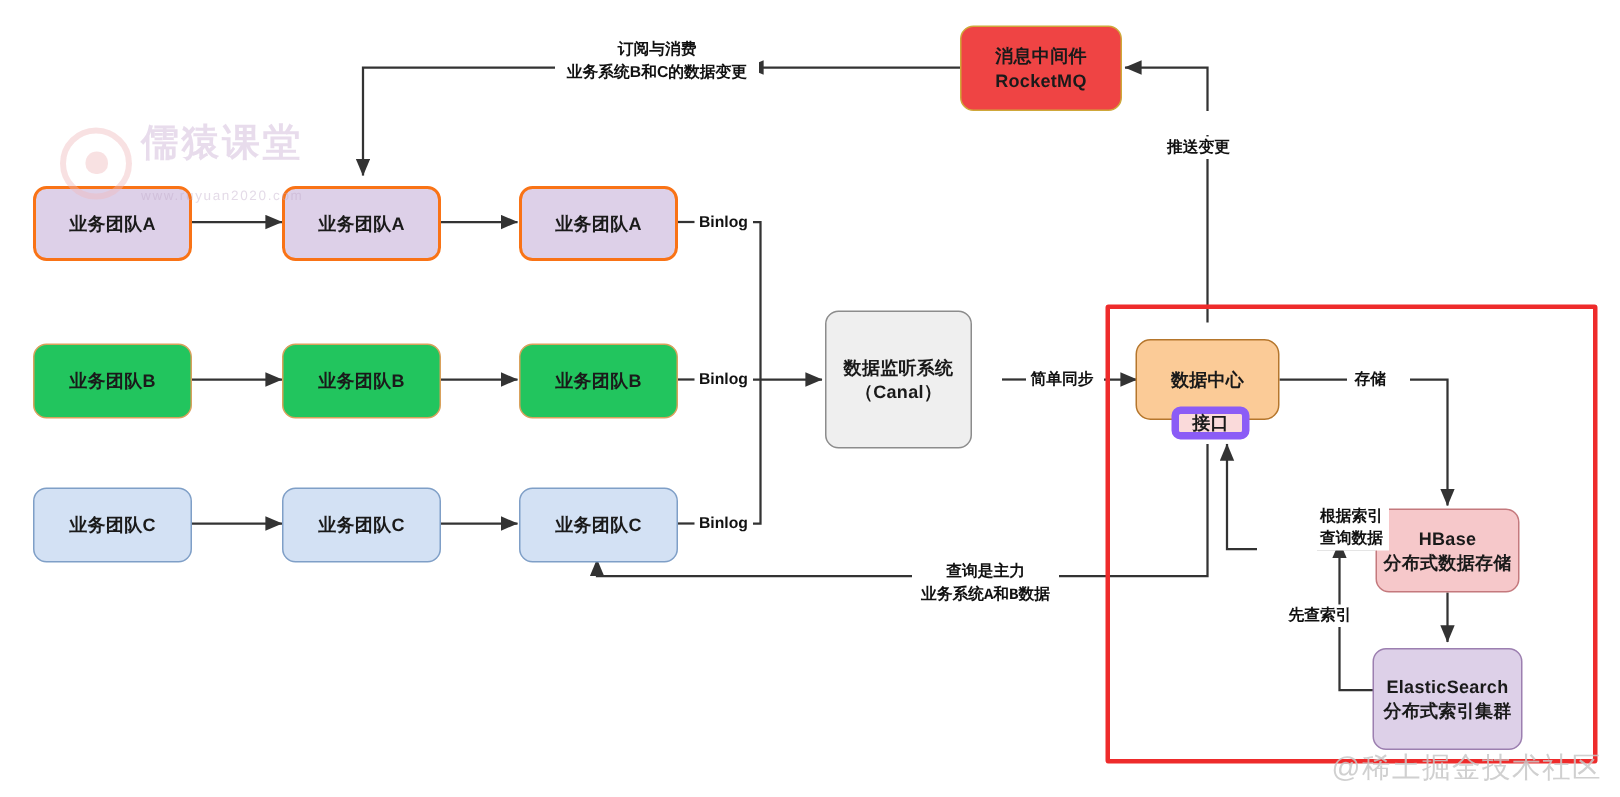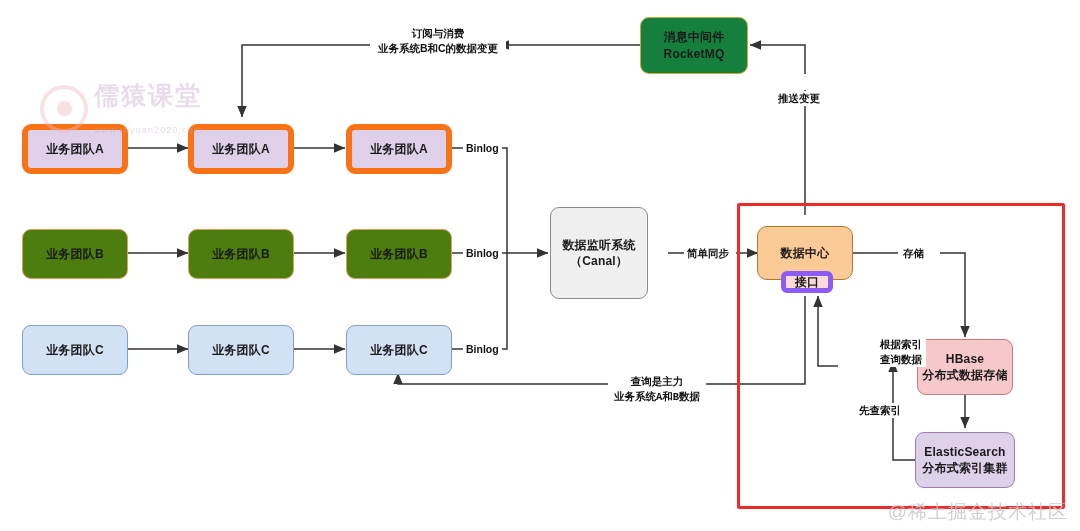--- a/index.html
+++ b/index.html
@@ -12,24 +12,24 @@
   svg.layer{position:absolute;left:0;top:0;width:1080px;height:531px;}
   svg.edges{z-index:1;}
   .nodes{position:absolute;left:0;top:0;width:1080px;height:531px;z-index:3;}
 
   .node{
     position:absolute;box-sizing:border-box;
     display:flex;align-items:center;justify-content:center;text-align:center;
     border-radius:9px;font-weight:bold;color:#1a1a1a;line-height:1.35;
     font-size:12px;letter-spacing:.2px;
   }
-  .n-purple{background:#ddd0e8;border:6px solid #f97316;}
-  .n-orange{background:#4d7c0f;border:1px solid #d9a15c;}
+  .n-purple{background:#ddd0e8;border:2px solid #f97316;}
+  .n-orange{background:#22c55e;border:1px solid #d9a15c;}
   .n-blue{background:#d3e1f4;border:1px solid #7f9fc7;}
-  .n-yellow{background:#15803d;border:1px solid #cfa83a;}
+  .n-yellow{background:#ef4444;border:1px solid #cfa83a;}
   .n-grey{background:#efefef;border:1px solid #8c8c8c;}
   .n-dcenter{background:#fbcb97;border:1px solid #b5762c;border-radius:10px;}
   .n-hbase{background:#f6c8ca;border:1px solid #c4797d;}
   .n-es{background:#ddd0e8;border:1px solid #9c7fb0;}
   .n-iface{background:#fadada;border:5px solid #8b5cf6;border-radius:6px;font-size:12px;}
 
   .edge-label{
     position:absolute;z-index:4;font-size:10.5px;font-weight:bold;color:#111;
     line-height:1.45;text-align:center;background:#fff;padding:0 3px;white-space:nowrap;
   }
@@ -157,21 +157,21 @@
     </div>
     <div class="node n-iface" style="left:781px;top:271px;width:52px;height:22px;">
       <span>接口</span>
     </div>
 
     <div class="node n-hbase" style="left:917px;top:339px;width:96px;height:56px;flex-direction:column;">
       <span>HBase</span>
       <span>分布式数据存储</span>
     </div>
 
-    <div class="node n-es" style="left:915px;top:432px;width:100px;height:56px;flex-direction:column;">
+    <div class="node n-es" style="left:915px;top:432px;width:100px;height:68px;flex-direction:column;">
       <span>ElasticSearch</span>
       <span>分布式索引集群</span>
     </div>
   </div>
 
   <div class="edge-label" style="left:463px;top:141px;">Binlog</div>
   <div class="edge-label" style="left:463px;top:246px;">Binlog</div>
   <div class="edge-label" style="left:463px;top:342px;">Binlog</div>
 
   <div class="edge-label" style="left:684px;top:246px;">简单同步</div>

